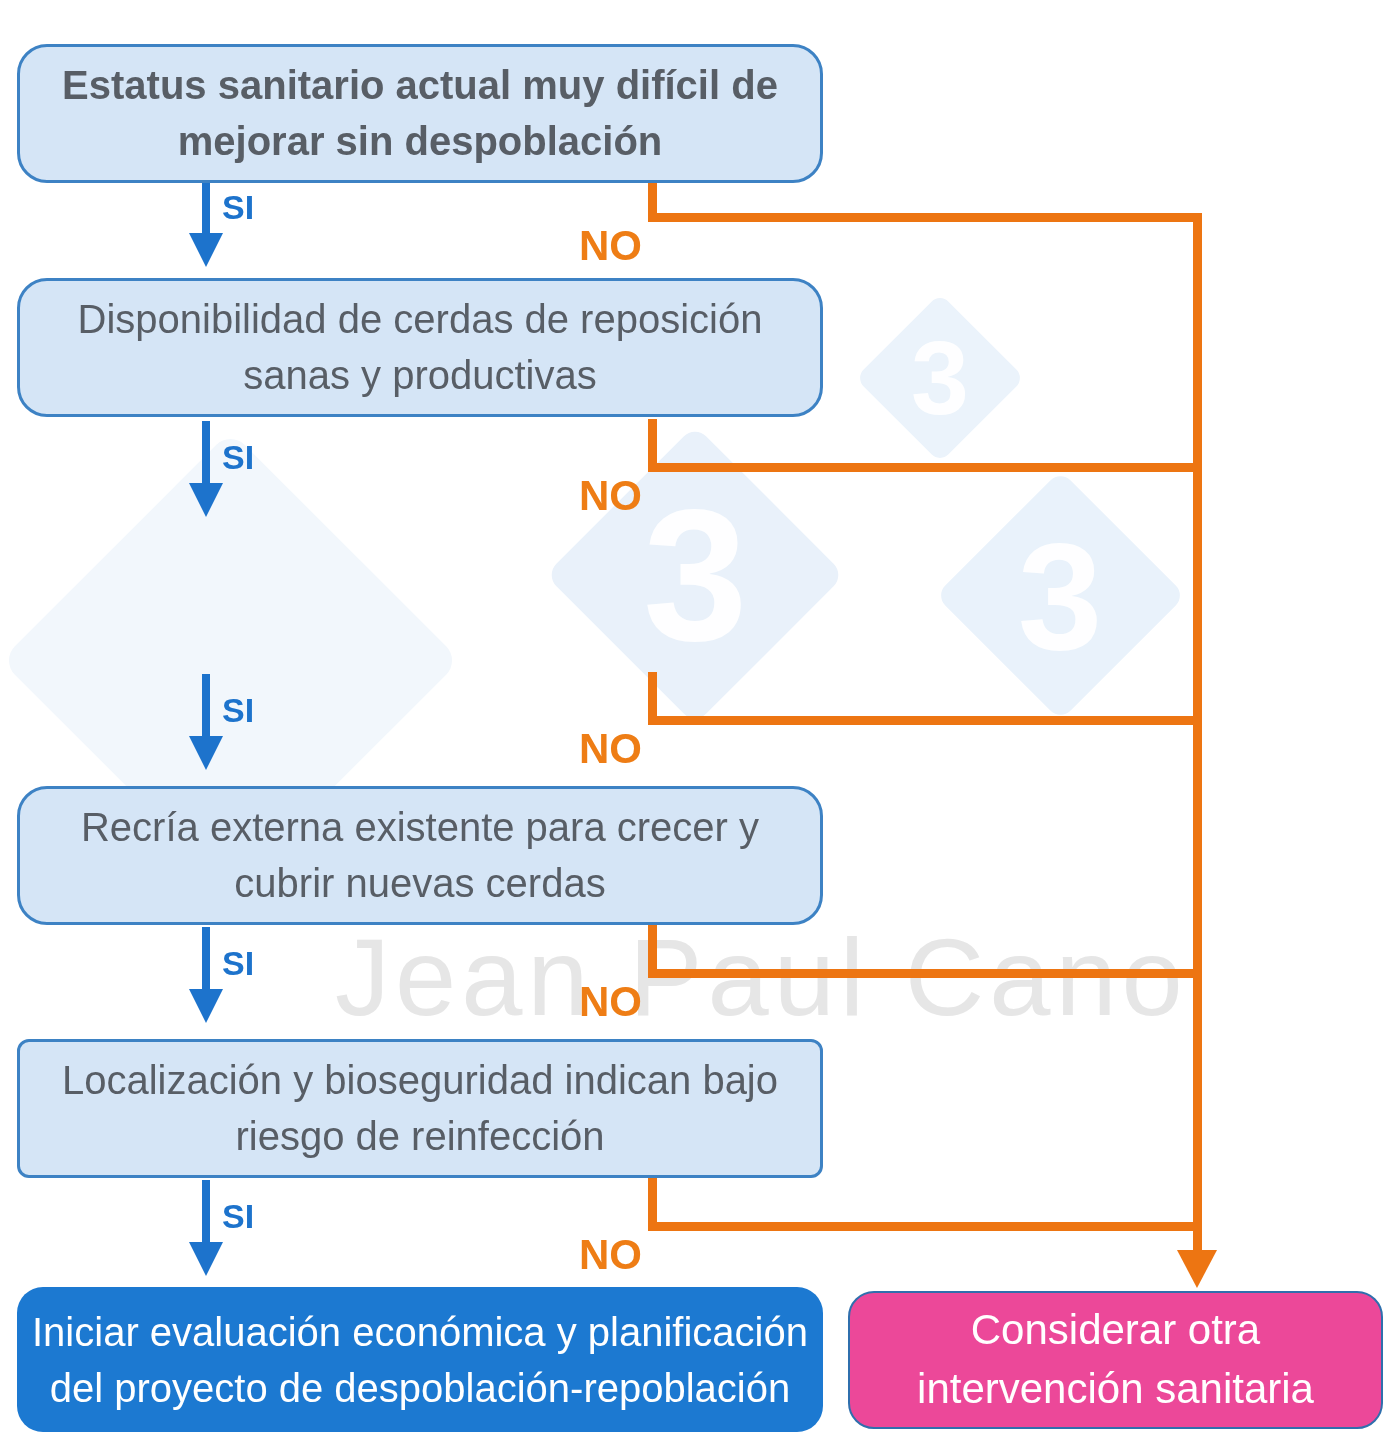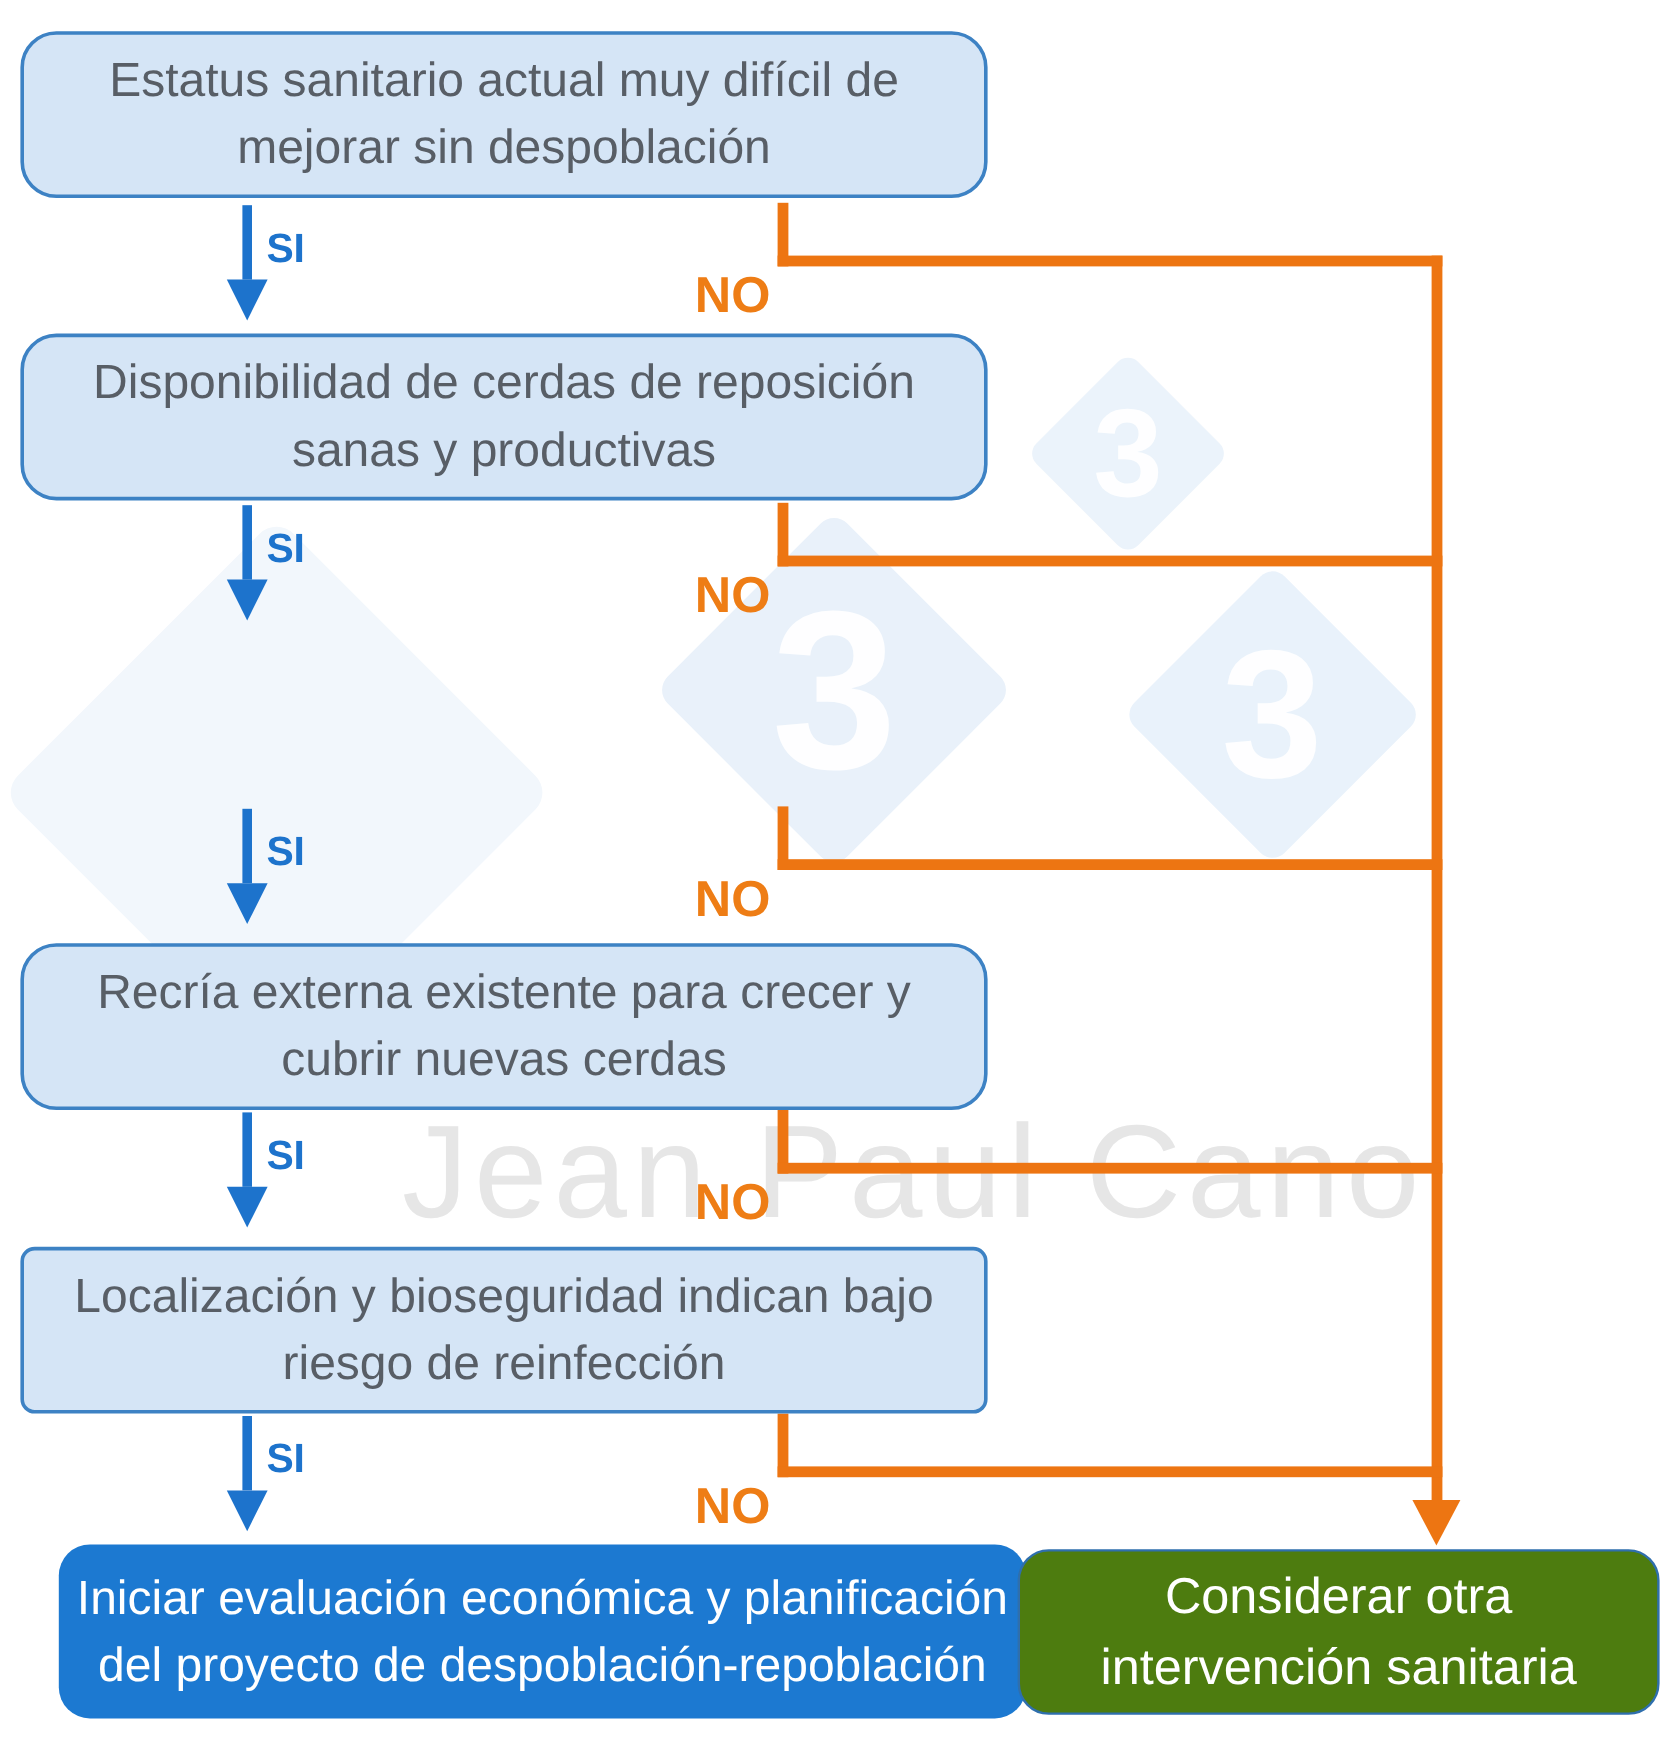--- a/index.html
+++ b/index.html
@@ -28,21 +28,21 @@
     font-size:110px;letter-spacing:5px;color:#e6e6e6;white-space:nowrap;line-height:1;
   }
   
   .qbox{
     position:absolute;z-index:3;left:17px;width:806px;height:139px;
     background:#d5e5f6;border:3px solid #3d82c4;border-radius:30px;
     box-sizing:border-box;display:flex;align-items:center;justify-content:center;
     text-align:center;color:#585e66;font-size:40px;line-height:1.38;
     white-space:pre-line;padding:0 12px;
   }
-  .q0{top:26px;}.q1{top:278px;}.q2{top:533px;}.q3{top:786px;}.q4{top:1039px;border-radius:12px;}
+  .q0{top:44px;font-weight:bold;}.q1{top:278px;}.q2{top:533px;}.q3{top:786px;}.q4{top:1039px;border-radius:12px;}
   
   .si-shaft{position:absolute;z-index:2;left:202px;width:8px;height:62px;background:#1d73cc;}
   .si-head{
     position:absolute;z-index:2;left:189px;width:0;height:0;
     border-left:17px solid transparent;border-right:17px solid transparent;
     border-top:34px solid #1d73cc;
   }
   .si-label{
     position:absolute;z-index:2;left:222px;width:90px;
     color:#1d73cc;font-size:34px;font-weight:bold;line-height:1.1;
@@ -65,25 +65,25 @@
   .trunk-head{
     position:absolute;z-index:2;left:1177px;top:1250px;width:0;height:0;
     border-left:20px solid transparent;border-right:20px solid transparent;
     border-top:38px solid #ed7512;
   }
   
   .outcome-yes{
     position:absolute;z-index:3;left:17px;top:1287px;width:806px;height:145px;
     background:#1c79d1;border-radius:26px;box-sizing:border-box;
     display:flex;align-items:center;justify-content:center;text-align:center;
-    color:#ffffff;font-size:40px;line-height:1.4;white-space:pre-line;padding:0 4px;margin-left:32px;
+    color:#ffffff;font-size:40px;line-height:1.4;white-space:pre-line;padding:0 4px;
   }
   .outcome-no{
     position:absolute;z-index:3;left:848px;top:1291px;width:535px;height:138px;
-    background:#4d7c0f;border:2px solid #2f6fad;border-radius:26px;box-sizing:border-box;
+    background:#ec4899;border:2px solid #2f6fad;border-radius:26px;box-sizing:border-box;
     display:flex;align-items:center;justify-content:center;text-align:center;
     color:#ffffff;font-size:42px;line-height:1.4;white-space:pre-line;
   }
 </style>
 </head>
 <body>
 
 <div class="stage">
 
   <div class="wm-diamond wm-d-d"></div>

